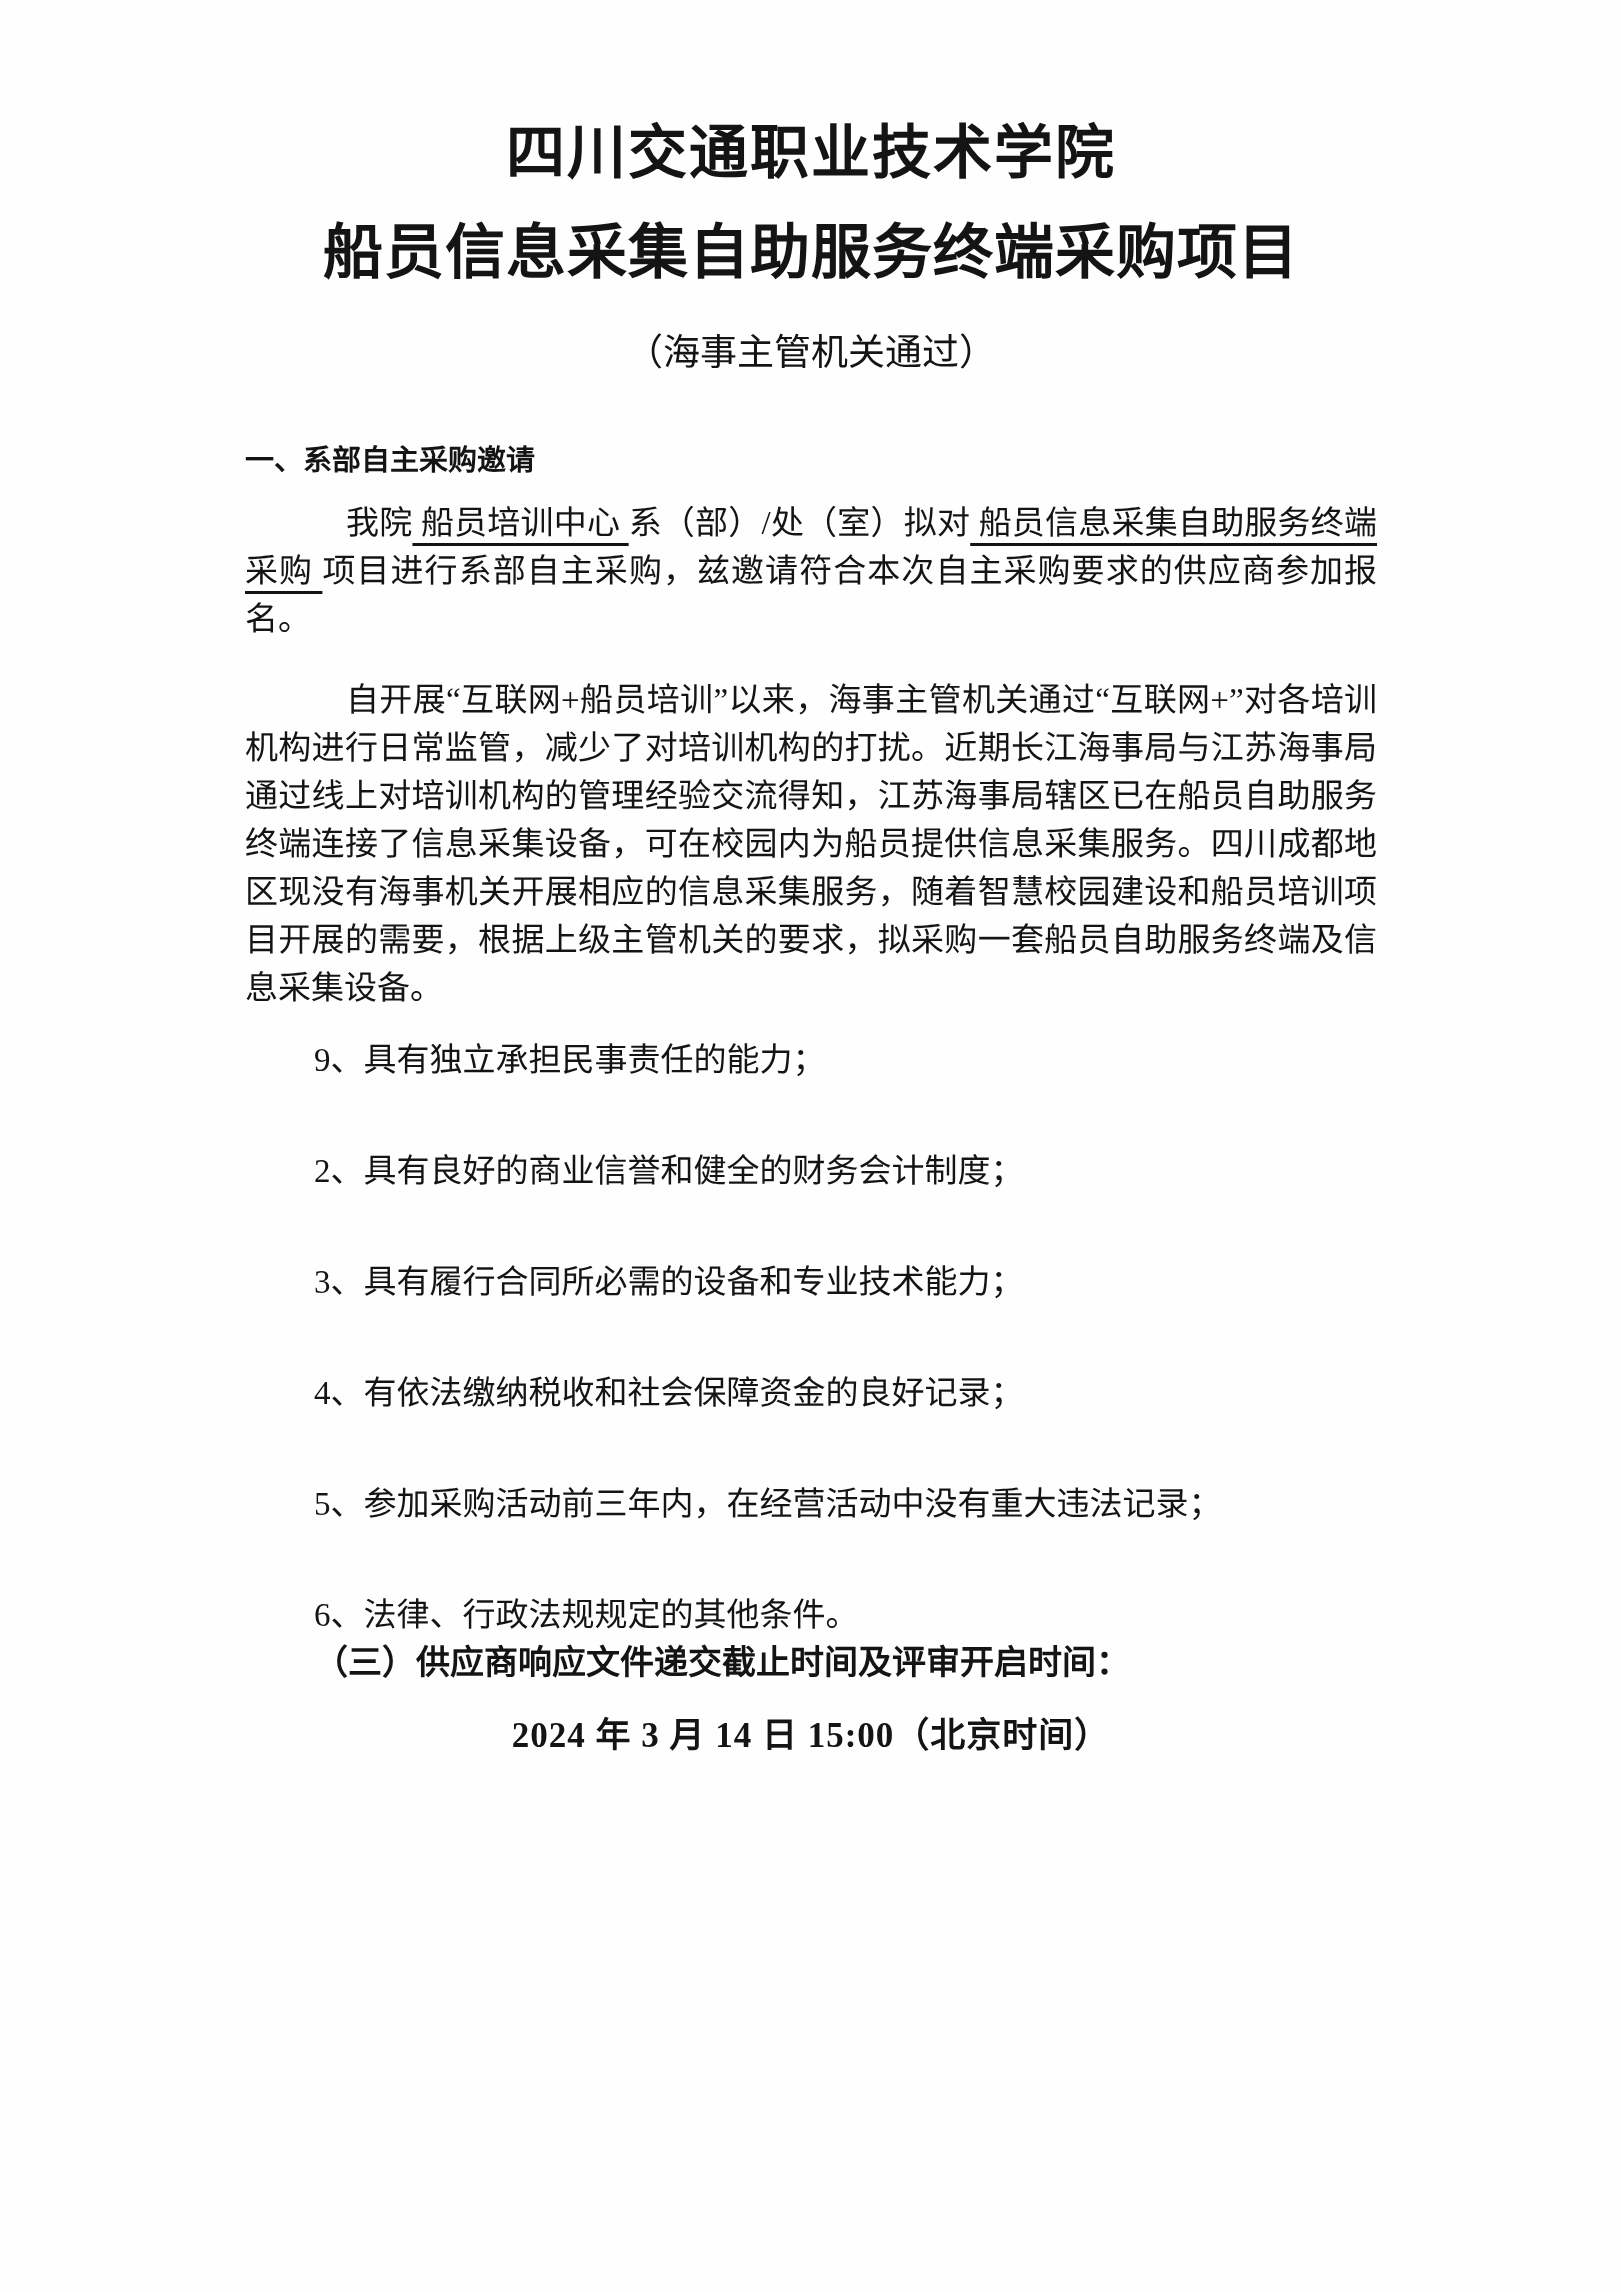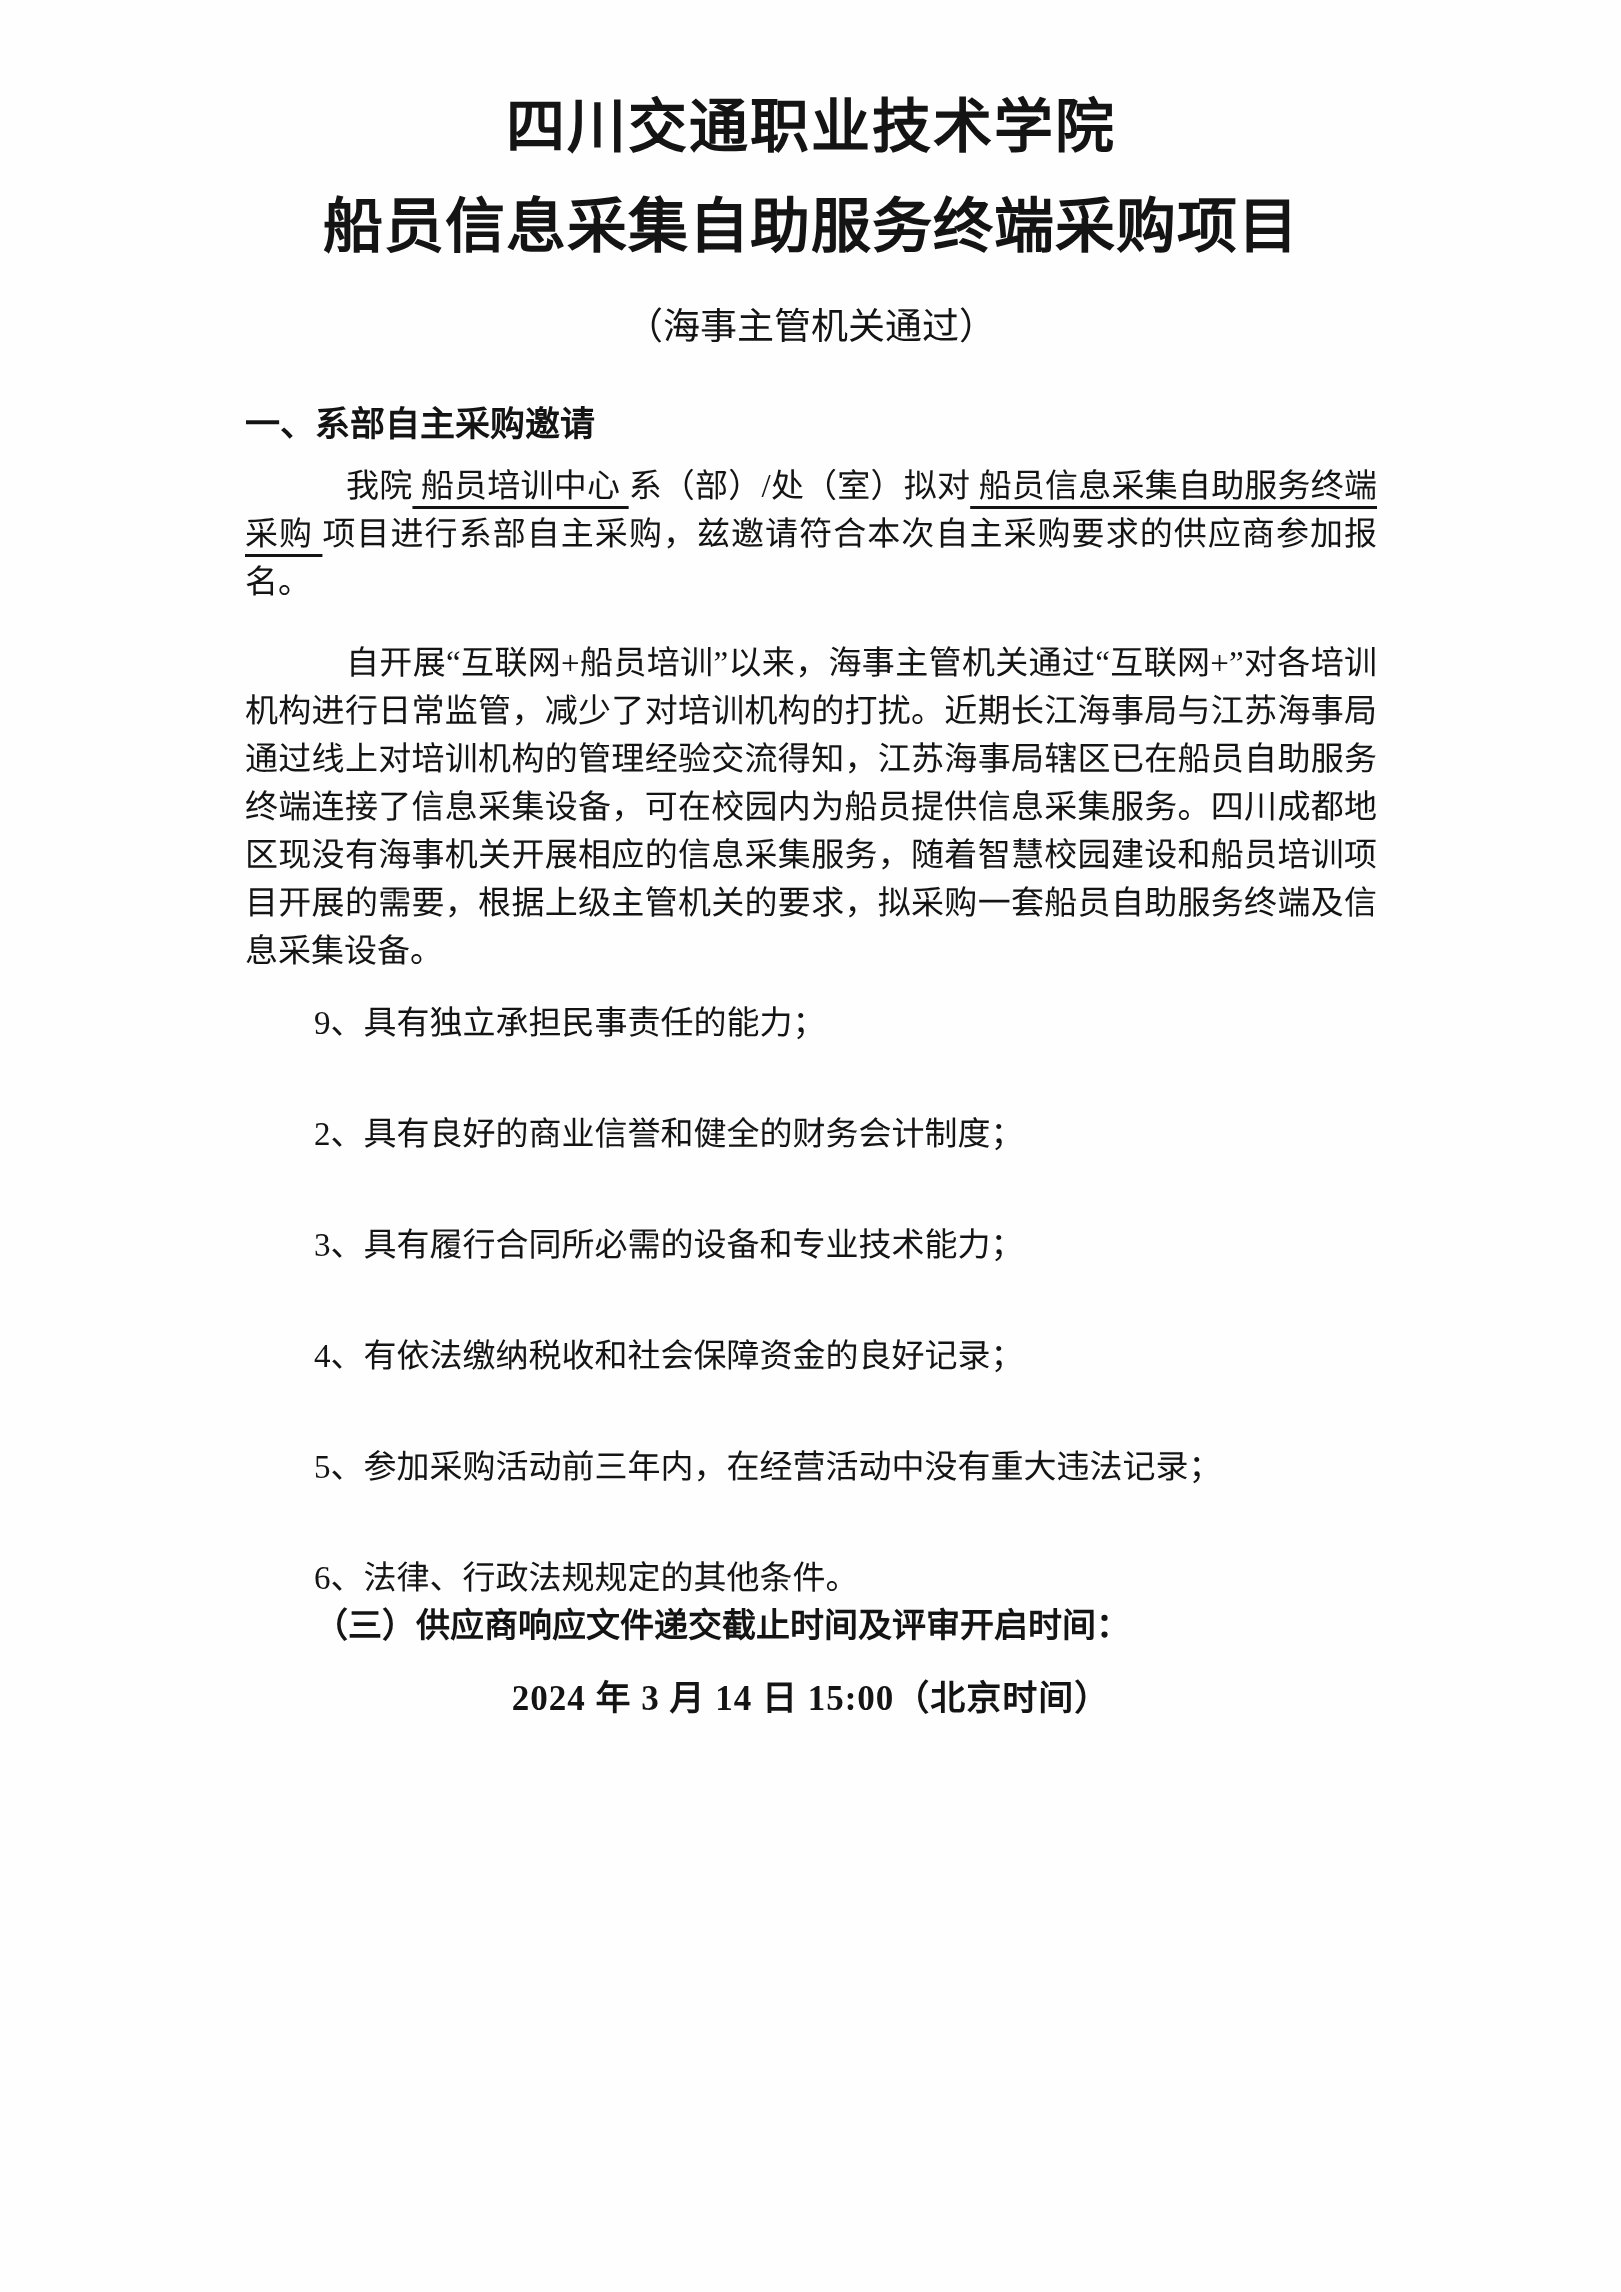--- a/index.html
+++ b/index.html
@@ -8,21 +8,21 @@
     padding: 0;
     background: #ffffff;
   }
   .page {
     position: relative;
     width: 1621px;
     height: 2293px;
     box-sizing: border-box;
     background: #fefefe;
     color: #141414;
-    padding: 84px 244px 0 245px;
+    padding: 110px 244px 0 245px;
     font-family: "Liberation Serif", "DejaVu Serif", serif;
     overflow: hidden;
   }
   .doc-title {
     text-align: center;
     font-family: "DejaVu Serif", "Liberation Serif", serif;
     font-size: 59px;
     font-weight: 700;
     line-height: 86px;
     letter-spacing: 2px;
@@ -38,24 +38,24 @@
   }
   .type-note {
     text-align: center;
     font-size: 37px;
     font-weight: 400;
     line-height: 53px;
     margin-top: 39px;
   }
   .h1 {
     font-family: "Liberation Sans", "DejaVu Sans", sans-serif;
-    font-size: 35px;
+    font-size: 29px;
     font-weight: 700;
     line-height: 59px;
-    margin-top: 41px;
+    margin-top: 52px;
   }
   .para {
     font-size: 33px;
     line-height: 48px;
     text-align: justify;
     text-indent: 101px;
   }
   .intro-para { margin-top: 9.8px; }
   .u {
     text-decoration: underline;

